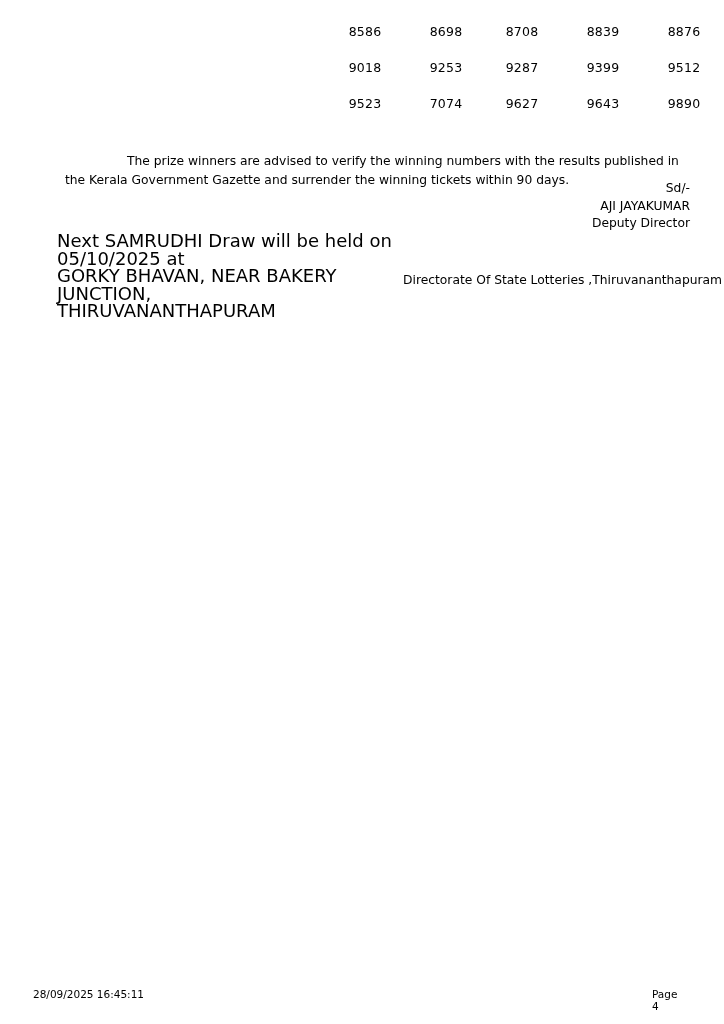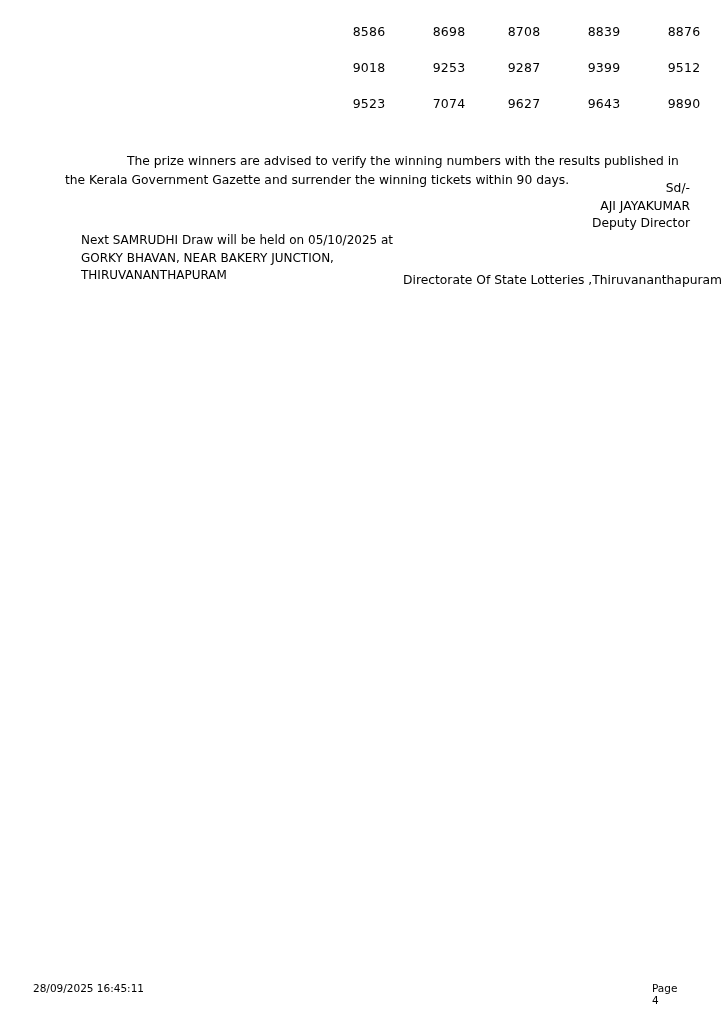--- a/index.html
+++ b/index.html
@@ -21,22 +21,23 @@
     height: 1024px;
   }
   .numbers-block {
     position: absolute;
     top: 24px;
     left: 0;
     width: 724px;
   }
   .num-row {
     display: flex;
-    justify-content: flex-end;
+    justify-content: space-between;
     margin-bottom: 21px;
+    margin-left: 40px;
   }
   .num-cell {
     font-size: 12.5px;
     text-align: center;
     letter-spacing: 0.2px;
   }
   .num-cell.c0 { width: 80px; margin-left: 285px; }
   .num-cell.c1 { width: 80px; margin-left: 0px; }
   .num-cell.c2 { width: 80px; margin-left: -5px; }
   .num-cell.c3 { width: 80px; margin-left: 0px; }
@@ -56,36 +57,36 @@
     position: absolute;
     top: 180px;
     right: 34px;
     text-align: right;
     font-size: 12.3px;
     line-height: 17.5px;
   }
   .footer-left {
     position: absolute;
     top: 232px;
-    left: 81px;
-    font-size: 12px;
+    left: 57px;
+    font-size: 18px;
     line-height: 17.5px;
     width: 340px;
   }
   .footer-right {
     position: absolute;
     top: 232px;
     left: 403px;
     font-size: 12.3px;
     line-height: 17.5px;
     margin-top: 40px;
   }
   .page-footer {
     position: absolute;
-    bottom: 26px;
+    bottom: 20px;
     left: 0;
     width: 612px;
     height: 16px;
     font-size: 10.5px;
   }
   .pf-date {
     position: absolute;
     left: 33px;
     top: 0;
   }

